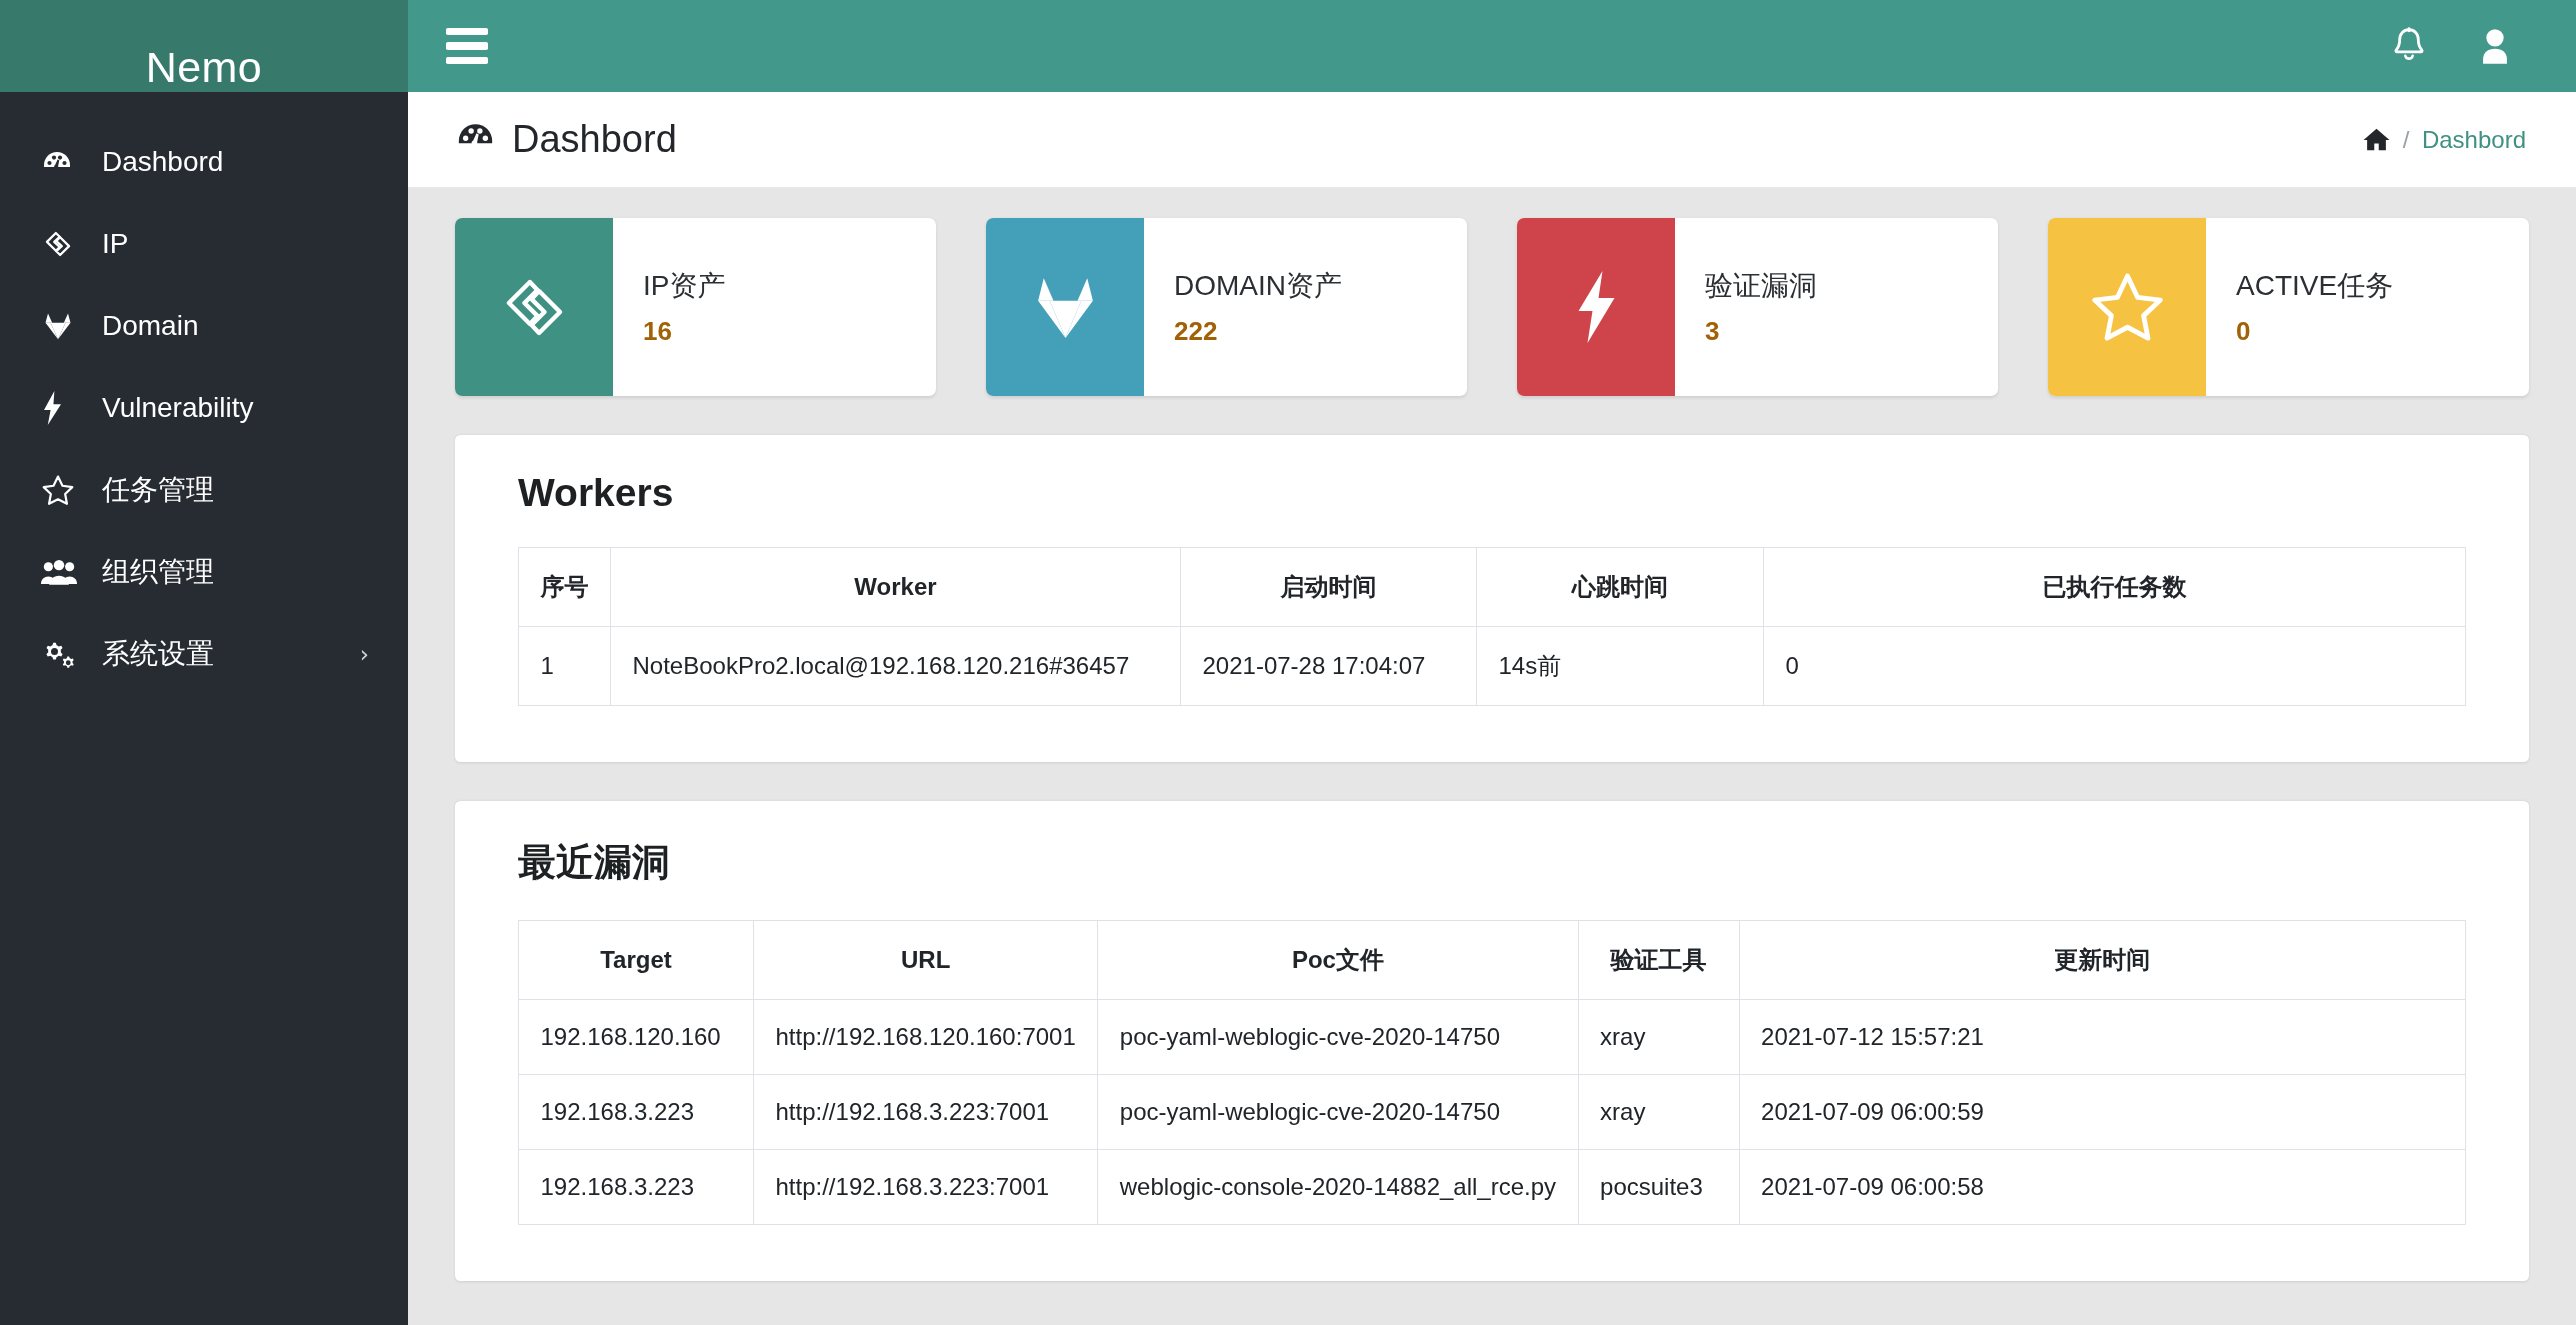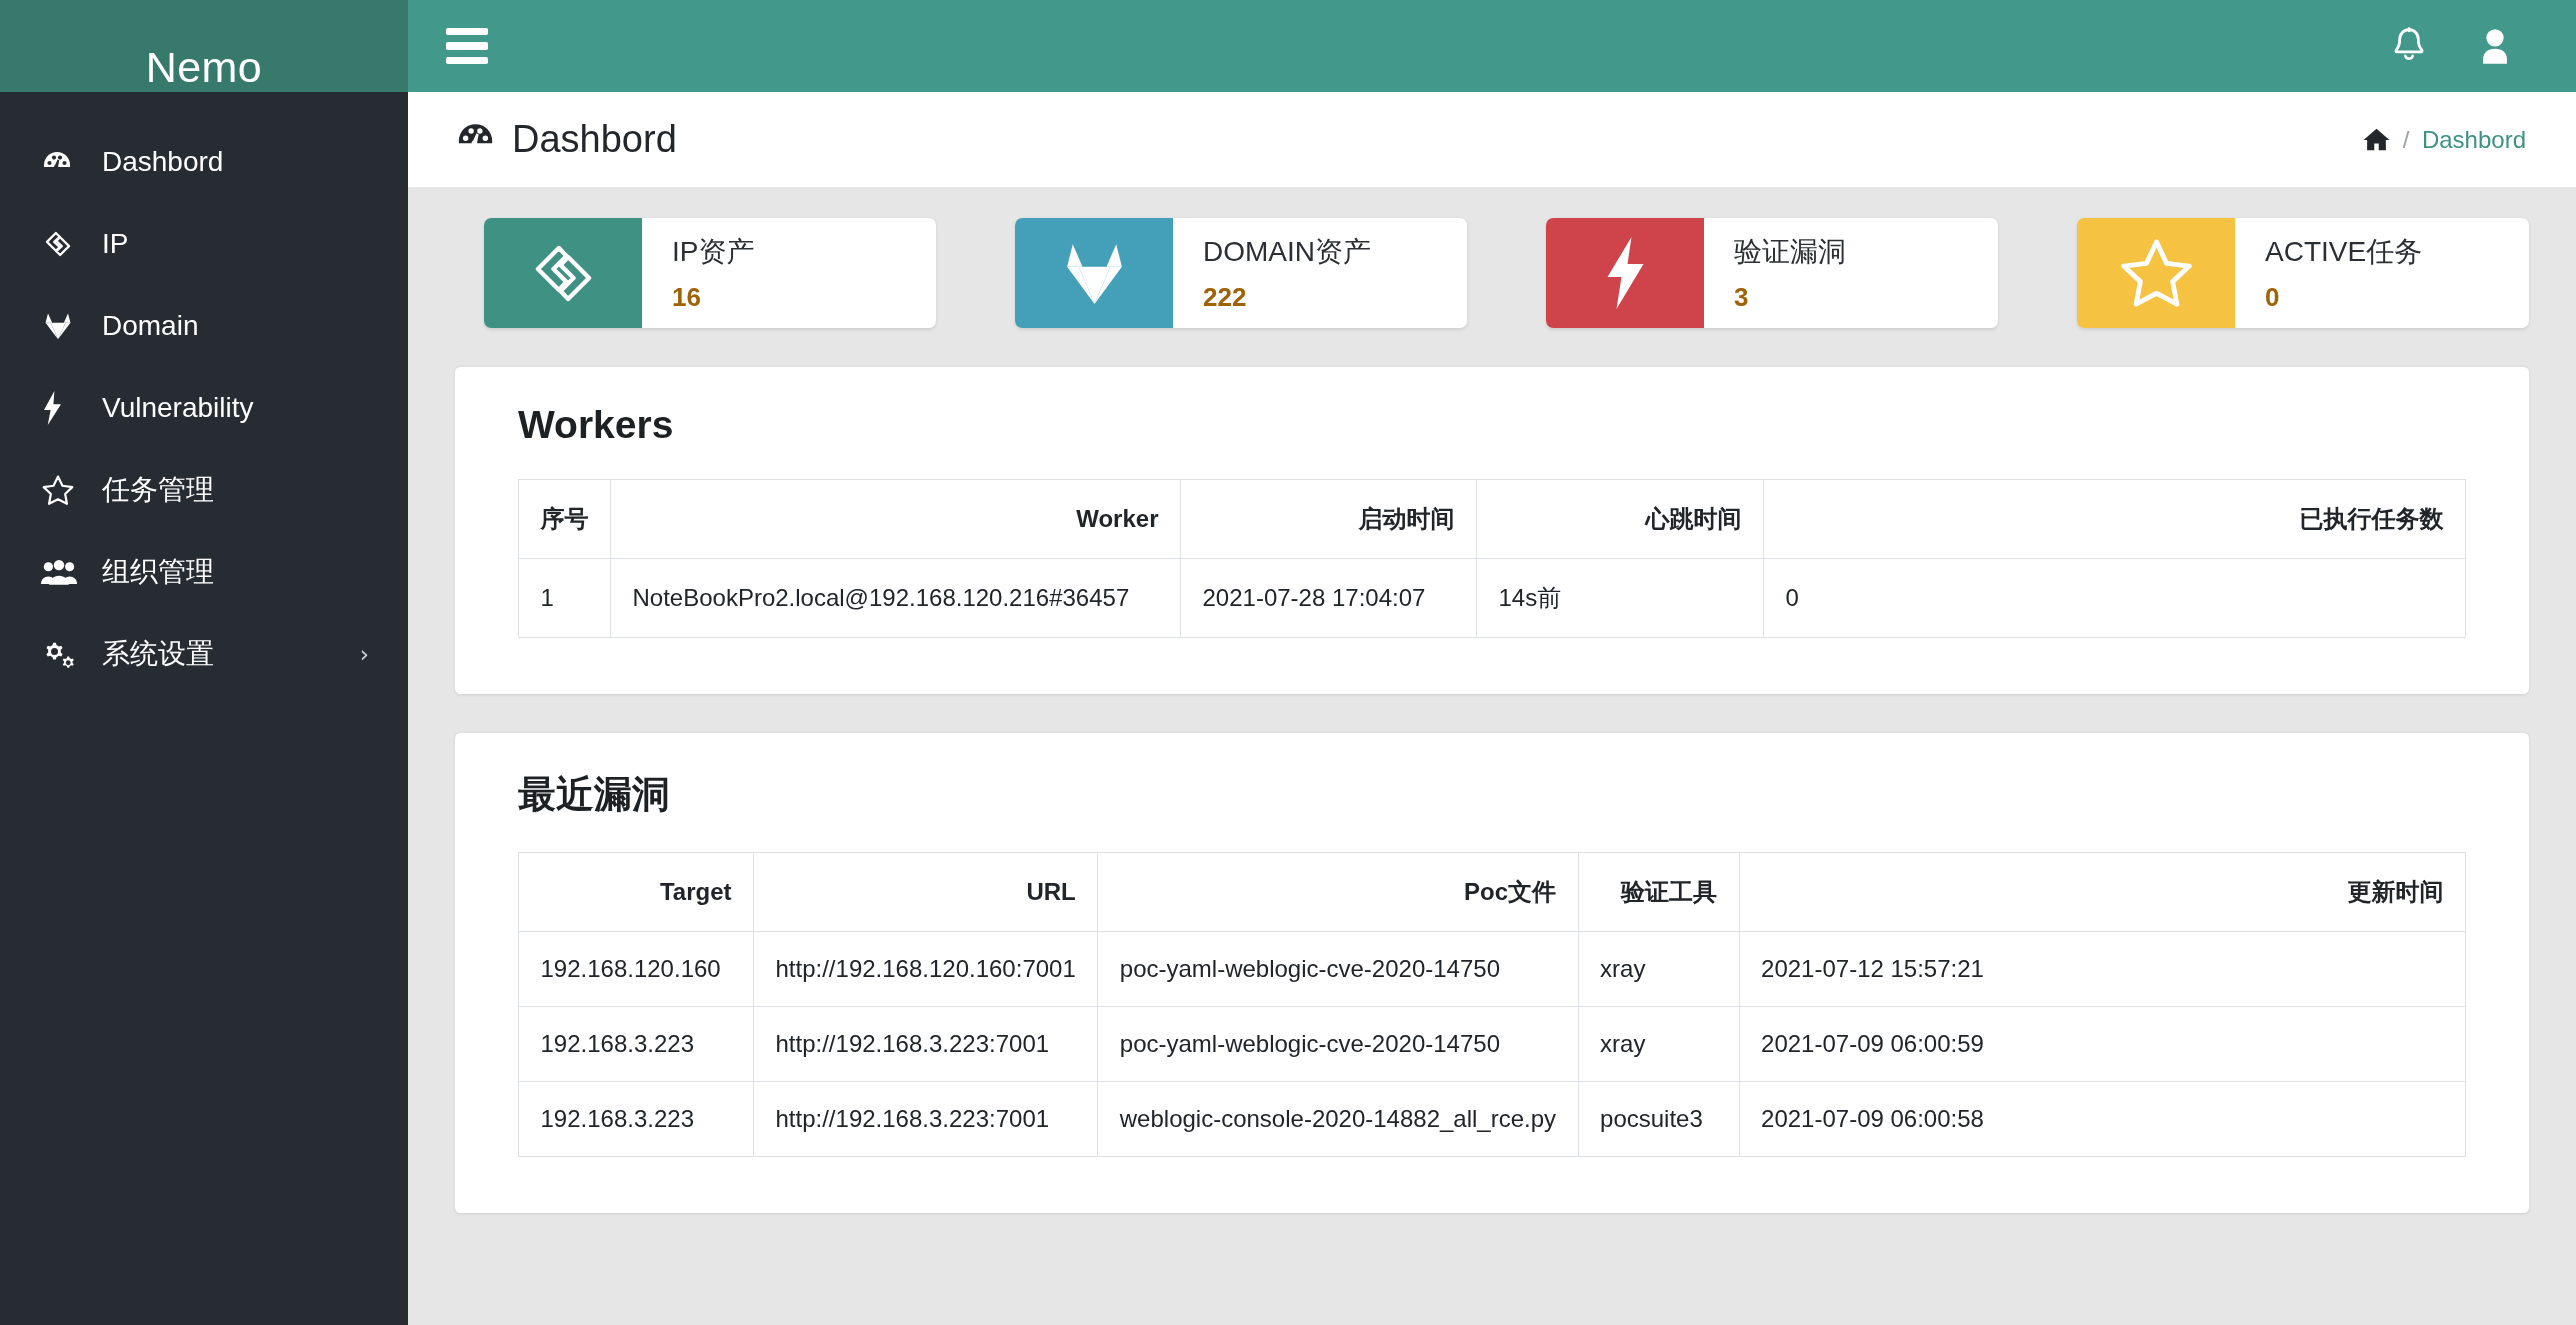--- a/index.html
+++ b/index.html
@@ -92,23 +92,22 @@
     overflow: hidden;
   }
 
   
   .stats { display: flex; gap: 50px; margin-bottom: 39px; }
   .stat-card {
     flex: 1 1 0; min-width: 0;
     background: #ffffff;
     border-radius: 7.2px;
     box-shadow: 0 1.8px 3.6px rgba(0,0,0,0.10);
-    display: flex; overflow: hidden; height: 110px;
+    display: flex; overflow: hidden; height: 178px;
     cursor: pointer;
-    margin-left: 29px;
   }
   .stat-icon {
     width: 158px; flex: 0 0 158px;
     display: flex; align-items: center; justify-content: center;
   }
   .stat-icon svg { display: block; }
   .stat-body {
     flex: 1 1 auto; min-width: 0;
     display: flex; flex-direction: column; justify-content: center;
     padding: 0 0 0 30px; gap: 10.7px;
@@ -128,21 +127,21 @@
     font-size: 39px; font-weight: bold; color: #1d2124;
     padding: 0 63px; margin-bottom: 32px;
   }
   .panel-title.zh { font-size: 38px; }
   .tablewrap { padding: 0 63px; }
   table {
     width: 100%; border-collapse: collapse;
     font-size: 24px; color: #212529;
   }
   thead th {
-    text-align: right; font-weight: bold;
+    text-align: center; font-weight: bold;
     padding: 23px 21.5px; border: 0.9px solid #dee2e6;
     border-bottom: 1.8px solid #dee2e6;
     white-space: nowrap;
   }
   tbody td {
     padding: 23px 21.5px; border: 0.9px solid #dee2e6;
     white-space: nowrap; overflow: hidden; text-overflow: ellipsis;
   }
   .c-seq { width: 59px; }
   .c-worker { width: 570px; }

